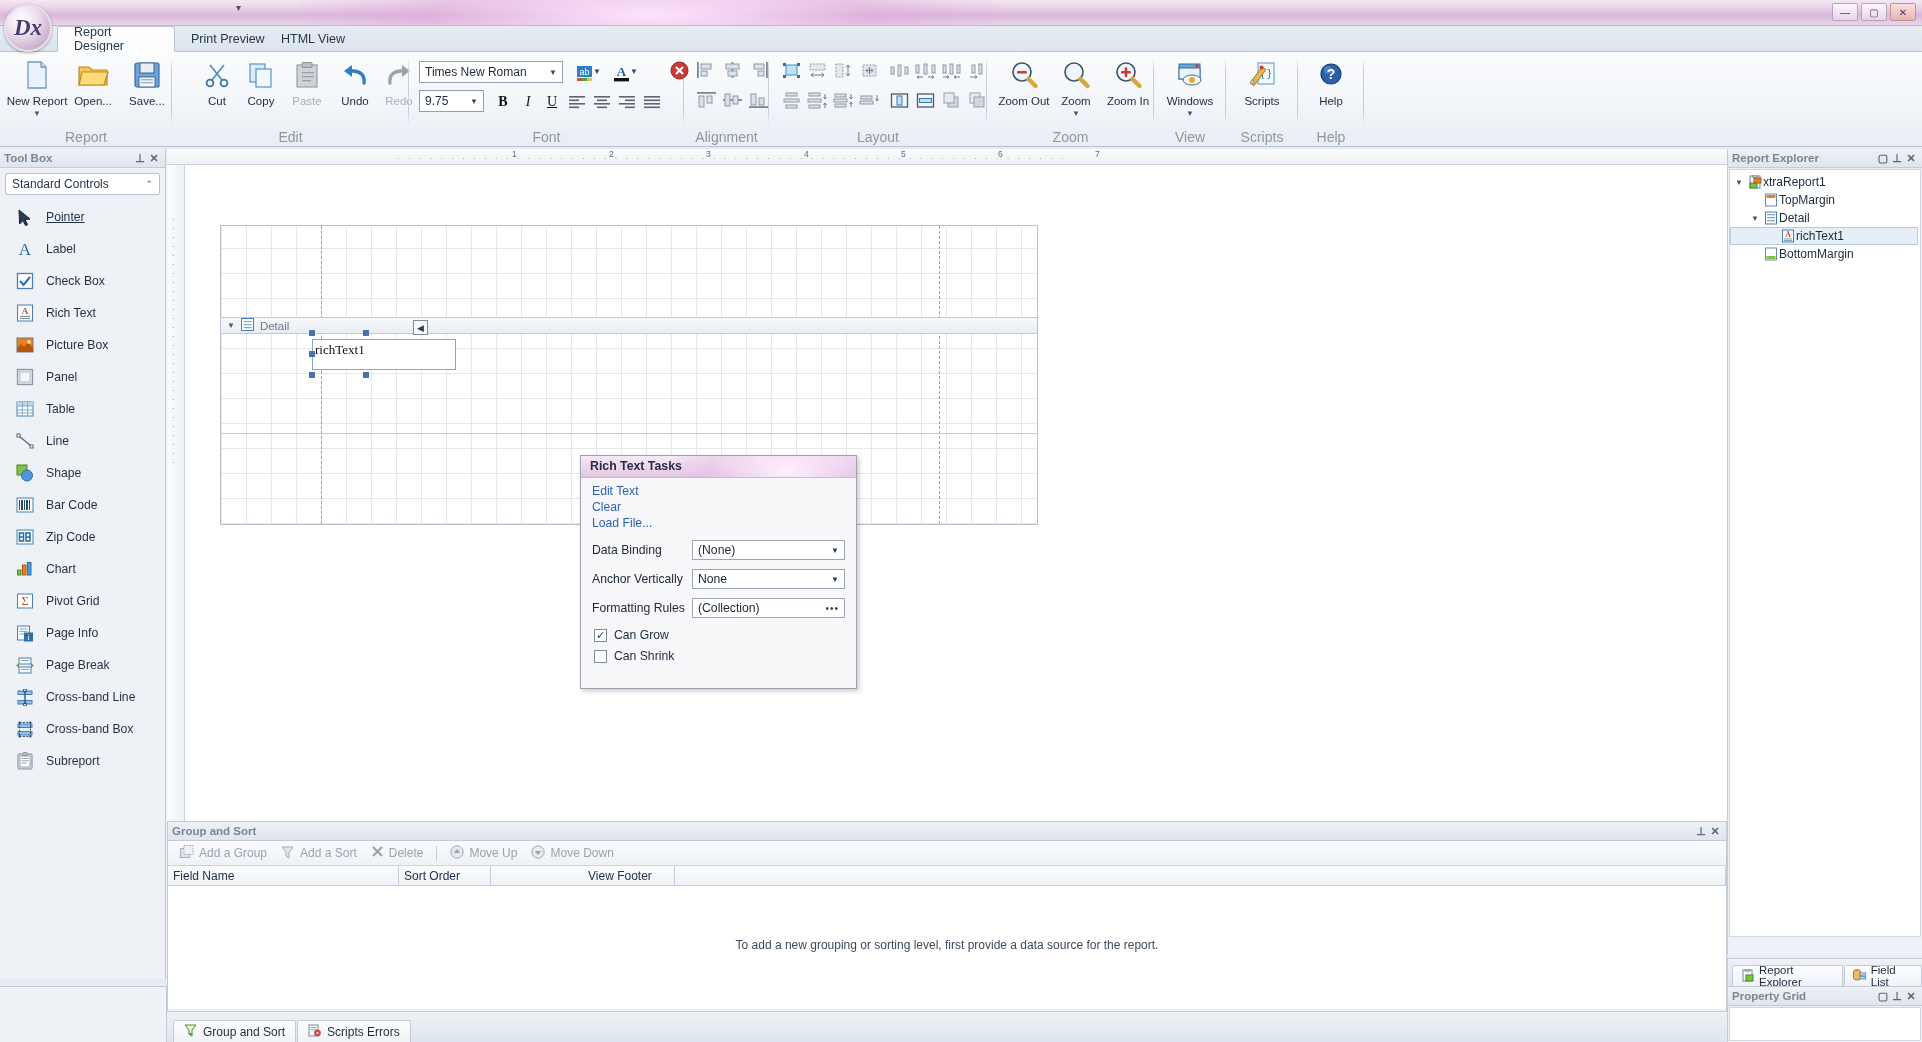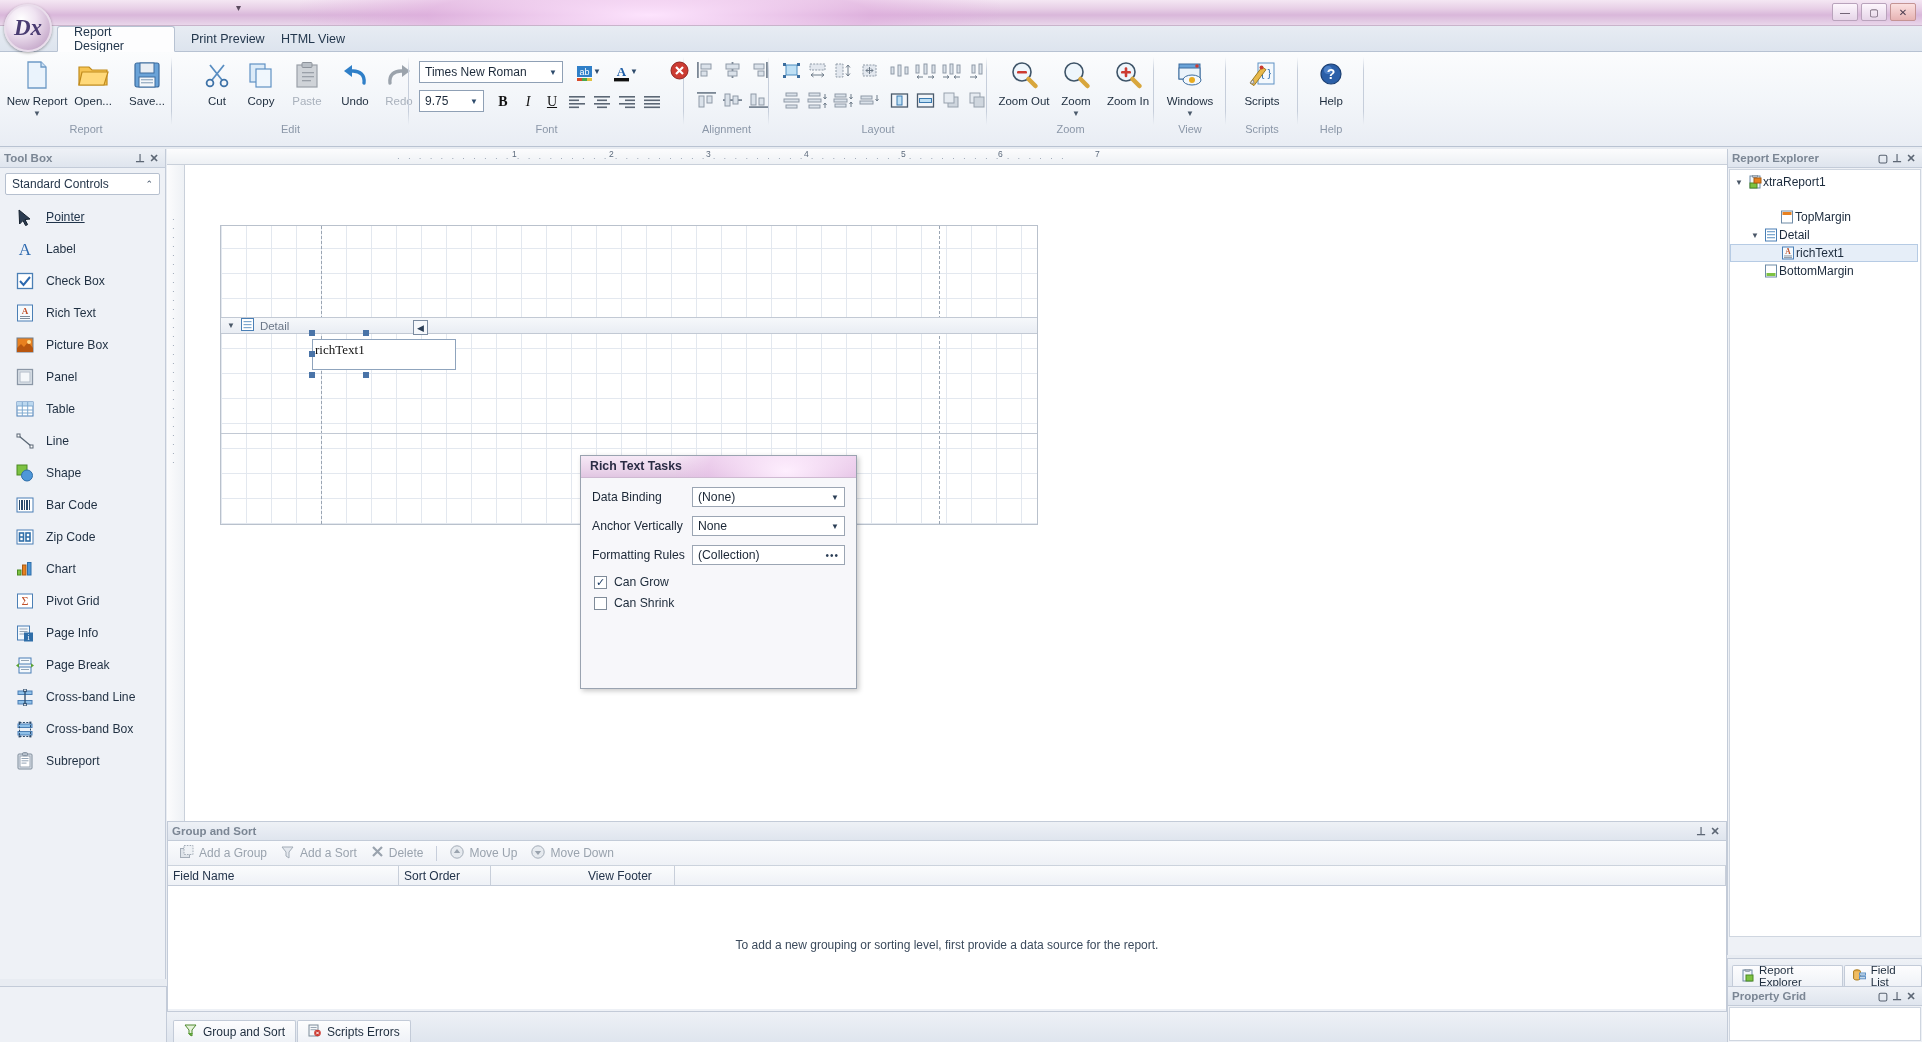--- a/index.html
+++ b/index.html
@@ -75,22 +75,22 @@
     position: absolute; left: 0; top: 52px; width: 1922px; height: 95px;
     background: linear-gradient(180deg,#fbfcfd 0%, #f2f5f9 55%, #e9edf4 100%);
     border-bottom: 1px solid #b9c3d2;
   }
   .rgroup { position: absolute; top: 0; height: 95px; }
   .rgroup .sep {
     position: absolute; right: 0; top: 5px; width: 1px; height: 68px;
     background: linear-gradient(180deg, rgba(190,200,214,0), #c6cedb 20%, #c6cedb 80%, rgba(190,200,214,0));
   }
   .glabel {
-    position: absolute; bottom: 12px; left: 0; width: 100%;
-    text-align: center; font-size: 11px; color: #8b97a8;
+    position: absolute; bottom: 2px; left: 0; width: 100%;
+    text-align: center; font-size: 14px; color: #8b97a8;
   }
   .bigbtn {
     position: absolute; top: 3px; width: 62px; height: 66px;
     display: flex; flex-direction: column; align-items: center; justify-content: flex-start;
     font-size: 11.5px; color: #1d2c3d; text-align: center; gap: 3px; padding-top: 3px;
   }
   .bigbtn .ic { height: 34px; display:flex; align-items:center; justify-content:center; }
   .bigbtn.disabled { color: #a9b1bc; }
   .caret-dn { font-size: 8px; line-height: 7px; color:#4b5a6b; }
   .smicon { position: absolute; width: 24px; height: 24px; display:flex; align-items:center; justify-content:center; }
@@ -1033,20 +1033,25 @@
         <div class="smart-tag" style="left:192px;top:94px;">◀</div>
 
         <div class="band-sep" style="top:207px;"></div>
       </div>
     </div>
 
     <div id="tasks">
       <div class="thead">
         <div class="glow2"></div>
         <div class="t">Rich Text Tasks</div>
+      </div>
+      <div style="padding-top:5px;">
+        <div class="tlink">Edit Text</div>
+        <div class="tlink">Clear</div>
+        <div class="tlink">Load File...</div>
       </div>
 
       <div class="trow">
         <span class="tlbl">Data Binding</span>
         <span class="tfield">
           <span>(None)</span>
           <span class="sp"></span>
           <span style="font-size:8px;color:#2b3e56;">▼</span>
         </span>
       </div>
@@ -1179,21 +1184,21 @@
           <svg width="14" height="14" viewBox="0 0 14 14">
               <rect x="2" y="1" width="10" height="12" fill="#f3f7fb" stroke="#6d8aa5"></rect>
               <rect x="4.5" y="0" width="5" height="2.4" rx="0.6" fill="#b9c3ce" stroke="#7d8b99"></rect>
               <rect x="2" y="8" width="7" height="5" fill="#7dc242" stroke="#4b8a22"></rect>
               <rect x="6" y="3" width="7" height="5" fill="#e8801f" stroke="#a85c12"></rect>
             </svg>
         </span>
         <span>xtraReport1</span>
       </div>
 
-      <div class="tnode" style="padding-left:34px;margin-top:17px;">
+      <div class="tnode" style="padding-left:18px;">
         <span class="exp"></span>
         <span class="tico">
           <svg width="14" height="14" viewBox="0 0 14 14">
               <rect x="1.5" y="1" width="11" height="12" fill="#fff" stroke="#6d8aa5"></rect>
               <rect x="2.5" y="2" width="9" height="3" fill="#e8801f"></rect>
             </svg>
         </span>
         <span>TopMargin</span>
       </div>
 

